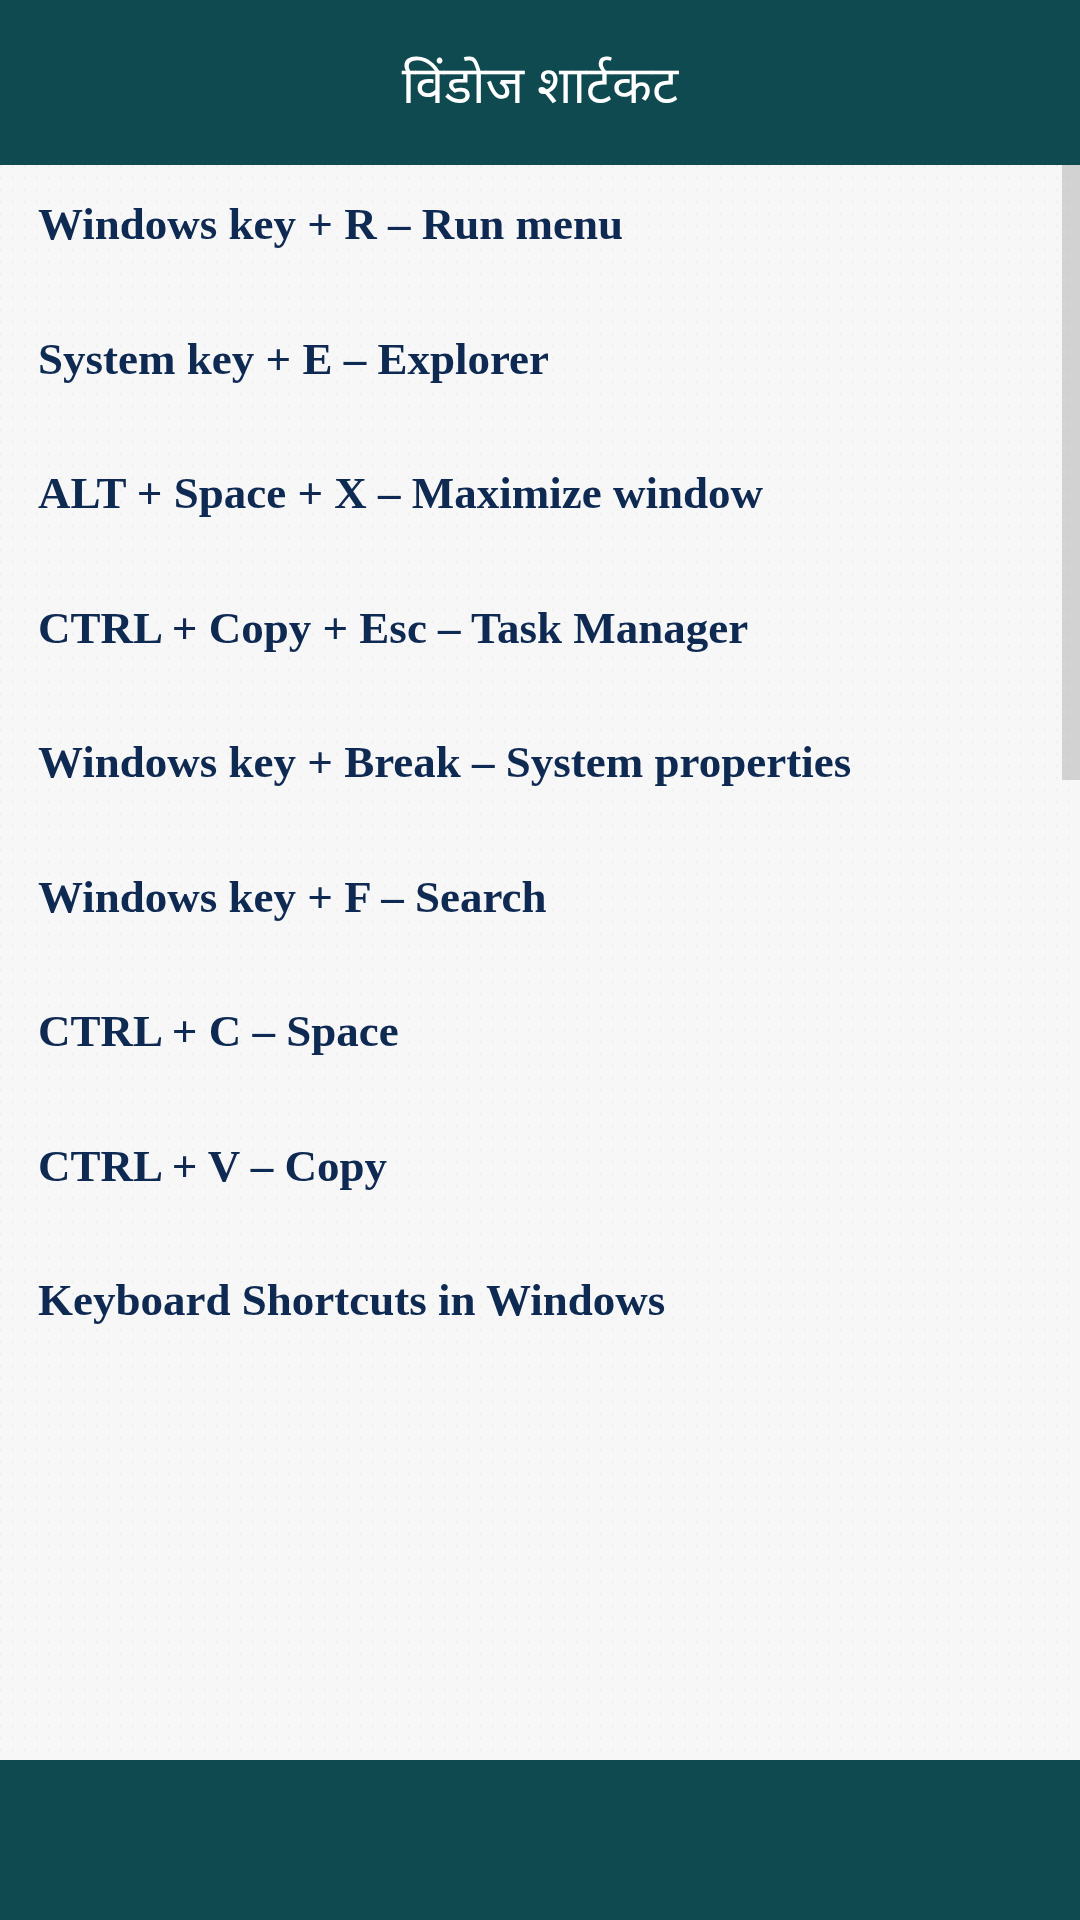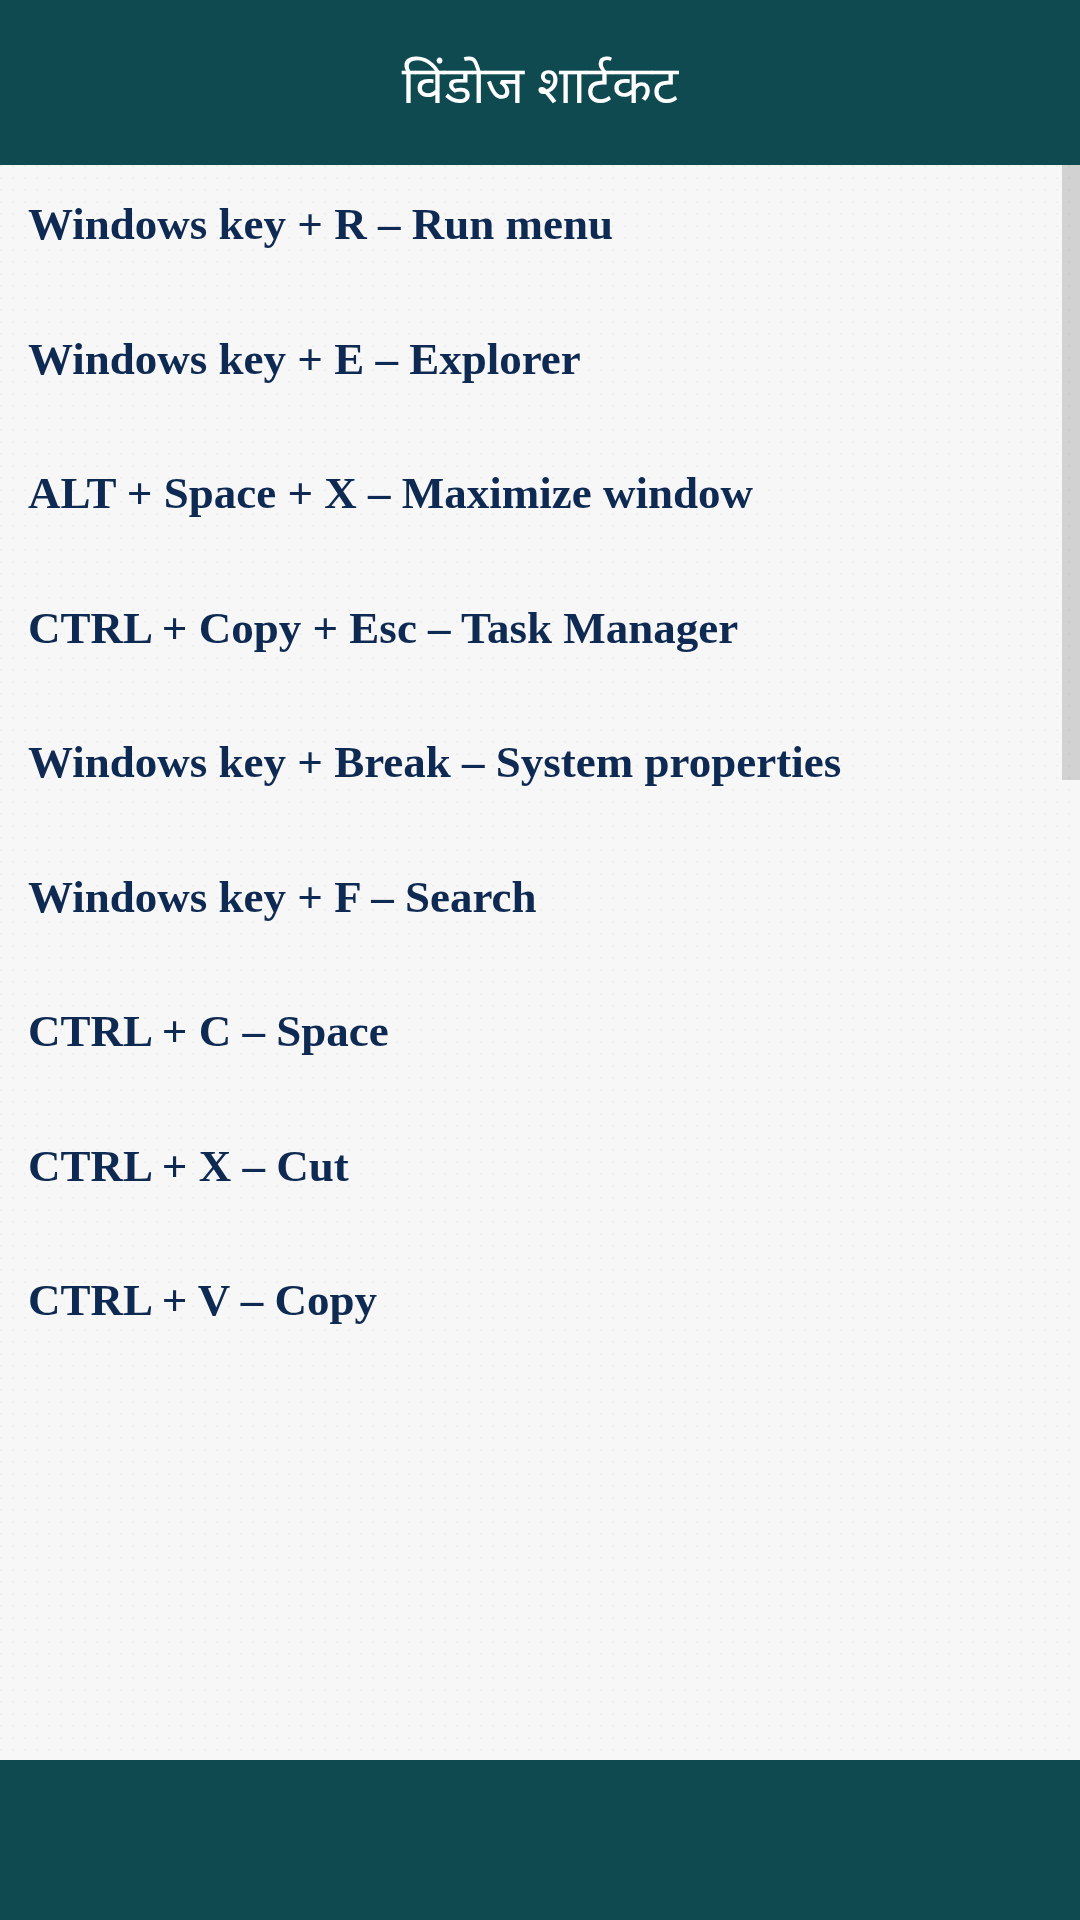--- a/index.html
+++ b/index.html
@@ -26,21 +26,21 @@
       color: #ffffff;
       font-size: 52px;
       font-weight: 400;
     }
     .content {
       flex: 1;
       background-color: #f7f7f7;
       background-image: 
         radial-gradient(circle at 1px 1px, rgba(0,0,0,0.03) 1px, transparent 1px);
       background-size: 12px 12px;
-      padding: 30px 30px 30px 28px;
+      padding: 30px 30px 30px 38px;
       overflow-y: auto;
       position: relative;
     }
     .scrollbar-track {
       position: absolute;
       right: 0;
       top: 0;
       width: 18px;
       height: 615px;
       background-color: rgba(0,0,0,0.15);
@@ -63,23 +63,23 @@
 </head>
 <body>
 
 <div class="header">
   <div class="header-title">विंडोज शार्टकट</div>
 </div>
 
 <div class="content">
   <div class="scrollbar-track"></div>
   <div class="shortcut-item">Windows key + R – Run menu</div>
-  <div class="shortcut-item">Windows key + E – Explorer</div>
+  <div class="shortcut-item">System key + E – Explorer</div>
   <div class="shortcut-item">ALT + Space + X – Maximize window</div>
   <div class="shortcut-item">CTRL + Copy + Esc – Task Manager</div>
   <div class="shortcut-item">Windows key + Break – System properties</div>
   <div class="shortcut-item">Windows key + F – Search</div>
   <div class="shortcut-item">CTRL + C – Space</div>
-  <div class="shortcut-item">CTRL + X – Cut</div>
   <div class="shortcut-item">CTRL + V – Copy</div>
+  <div class="shortcut-item">Keyboard Shortcuts in Windows</div>
 </div>
 
 <div class="footer"></div>
 
 </body></html>

